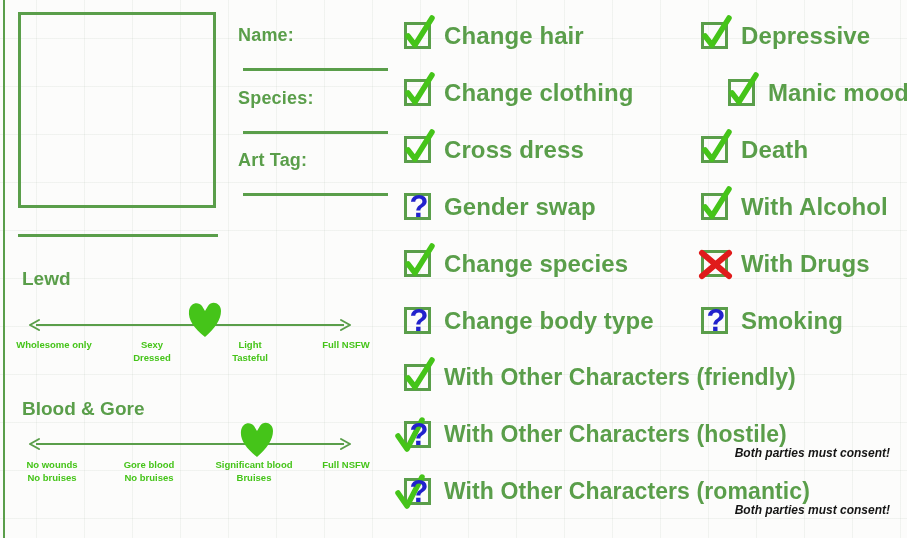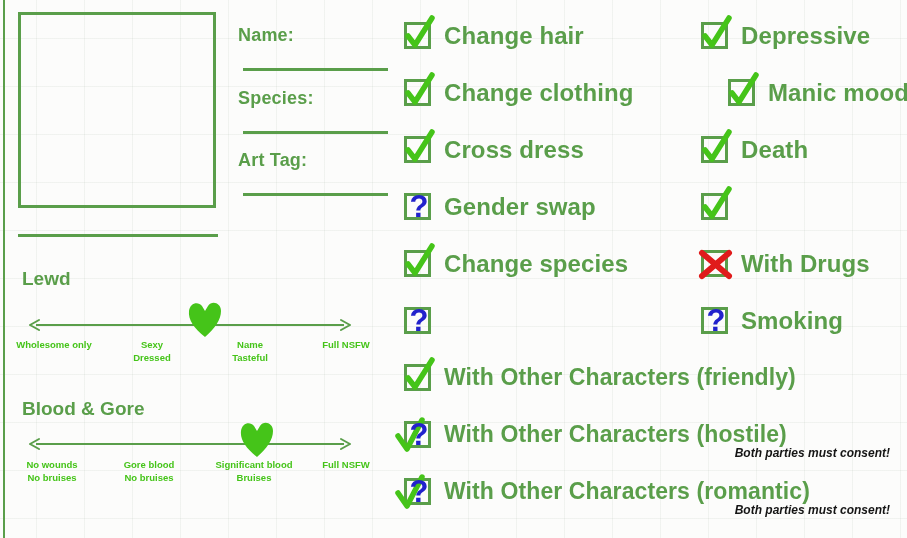--- a/index.html
+++ b/index.html
@@ -114,21 +114,21 @@
 </div>
 <div class="tick" style="left:8px;top:338px;width:92px;">
   <div>Wholesome only</div>
   <div></div>
 </div>
 <div class="tick" style="left:112px;top:338px;width:80px;">
   <div>Sexy</div>
   <div>Dressed</div>
 </div>
 <div class="tick" style="left:210px;top:338px;width:80px;">
-  <div>Name</div>
+  <div>Light</div>
   <div>Tasteful</div>
 </div>
 <div class="tick" style="left:306px;top:338px;width:80px;">
   <div>Full NSFW</div>
   <div></div>
 </div>
 
 <div class="slider-title" style="top:398px;">Blood &amp; Gore</div>
 <div class="axis" style="top:432px;">
   <div class="line"></div>
@@ -210,20 +210,21 @@
   </span>
   <span class="cl-label">Change species</span>
 </div>
 <div class="cl-item" style="left:402px;top:304px;">
   <span class="cbox">
       <span class="sq"></span>
     <svg viewBox="0 0 33 33">
         <text x="17" y="27" font-family="'Liberation Sans',sans-serif" font-size="31" font-weight="bold" fill="#2222cc" text-anchor="middle">?</text>
       </svg>
   </span>
+  <span class="cl-label">Change body type</span>
 </div>
 
 <div class="cl-item" style="left:699px;top:19px;">
   <span class="cbox">
       <span class="sq"></span>
     <svg viewBox="0 0 33 33">
         <path d="M6 17 L13 26 L30 -1" fill="none" stroke="#45c419" stroke-width="5.5" stroke-linecap="round" stroke-linejoin="round"></path>
       </svg>
   </span>
   <span class="cl-label">Depressive</span>
@@ -246,20 +247,21 @@
   </span>
   <span class="cl-label">Death</span>
 </div>
 <div class="cl-item" style="left:699px;top:190px;">
   <span class="cbox">
       <span class="sq"></span>
     <svg viewBox="0 0 33 33">
         <path d="M6 17 L13 26 L30 -1" fill="none" stroke="#45c419" stroke-width="5.5" stroke-linecap="round" stroke-linejoin="round"></path>
       </svg>
   </span>
+  <span class="cl-label">With Alcohol</span>
 </div>
 <div class="cl-item" style="left:699px;top:247px;">
   <span class="cbox">
       <span class="sq"></span>
     <svg viewBox="0 0 33 33">
         <path d="M3 6 L30 29 M30 6 L3 29" fill="none" stroke="#e01b1b" stroke-width="6" stroke-linecap="round"></path>
       </svg>
   </span>
   <span class="cl-label">With Drugs</span>
 </div>

